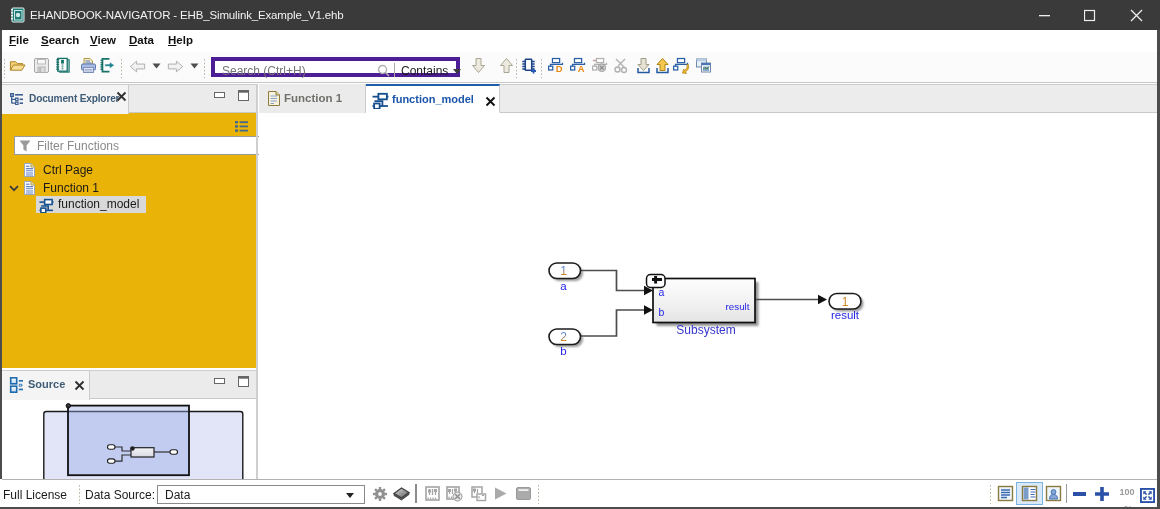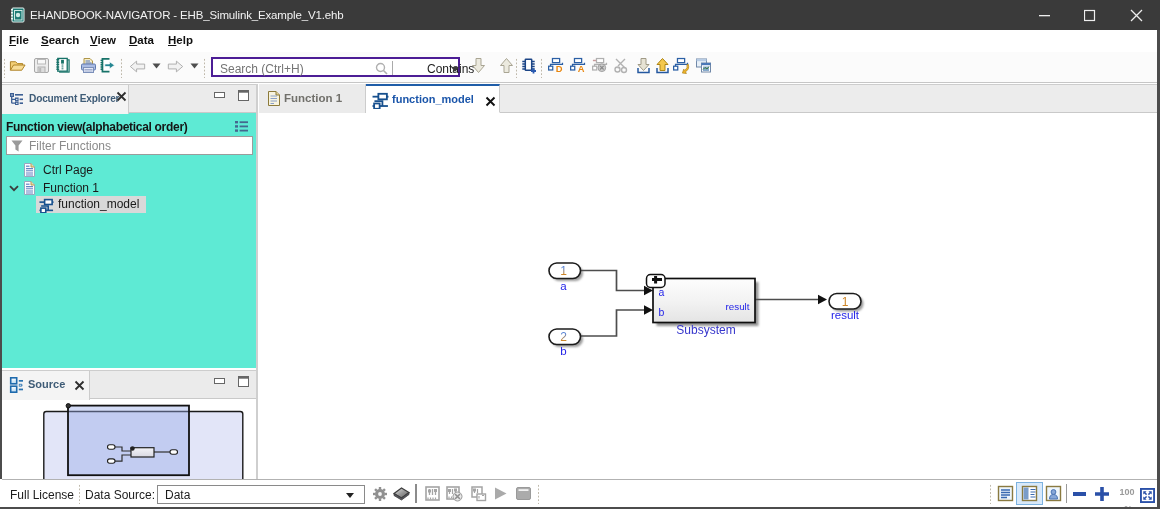--- a/index.html
+++ b/index.html
@@ -16,38 +16,38 @@
 #menubar { left:2px; top:30px; width:1156px; height:22px; background:#fff; }
 .menuitem { top:34px; font-size:11.5px; color:#111;font-weight:bold; }
 .menuitem u { text-decoration:underline; text-underline-offset:1px; }
 
 
 #toolbar { left:2px; top:52px; width:1156px; height:31px; background:#fbfbfb; border-bottom:1px solid #c6c6c6; }
 .grip { top:58px; width:3px; height:20px;
   background-image:radial-gradient(circle, #bfb9ab 0.85px, transparent 1.05px);
   background-size:3px 3.6px; background-repeat:repeat-y; }
 .tbico { top:57px; width:17px; height:17px; }
-#searchbox { left:211px; top:57px; width:249px; height:20px; border:2px solid #4c1d95; background:#fff; font-size:12px; color:#757575; }
+#searchbox { left:211px; top:57px; width:249px; height:20px; border:4px solid #4c1d95; background:#fff; font-size:12px; color:#757575; }
 #searchbox .ph { position:absolute; left:7px; top:3px; }
 #searchbox .sep { position:absolute; left:179px; top:2px; width:1px; height:14px; background:#aaa; }
-#searchbox .contains { position:absolute; left:186px; top:3px; color:#1c1c1c;margin-left:28px; }
+#searchbox .contains { position:absolute; left:186px; top:3px; color:#1c1c1c; }
 #searchbox .dd { position:absolute; left:238px; top:8px; width:0; height:0; border-left:4px solid transparent; border-right:4px solid transparent; border-top:5px solid #3c3c3c; }
 
 
 #leftcol { left:2px; top:84px; width:254px; height:395px; }
 .panel-tabrow { position:absolute; left:0; width:254px; height:29px; background:#ebebeb; border-top:1px solid #cdcdcd; border-bottom:1px solid #c9c9c9; }
 .panel-tab { position:absolute; left:0; top:0; height:29px; background:#f4f4f4; border-right:1px solid #ccc; }
 .ptab-label { position:absolute; top:8px; font-size:10.5px; font-weight:bold; color:#3f5c77; letter-spacing:-0.2px; }
 .minmax { position:absolute; top:6px; }
 
-#docpanel { position:absolute; left:0; top:0; width:256px; height:284px; background:#5eead4; }
+#docpanel { position:absolute; left:0; top:0; width:256px; height:284px; background:#eab308; }
 #outpanel { position:absolute; left:0; top:286px; width:254px; height:109px; background:#fff; }
 
 #fvtitle { left:4px; top:36px; font-size:12px; font-weight:bold; color:#151515; letter-spacing:-0.3px; }
-#filterbox { left:4px; top:52px; width:247px; height:19px; border:1px solid #9b9b9b; background:#fff; }
+#filterbox { left:12px; top:52px; width:247px; height:19px; border:1px solid #9b9b9b; background:#fff; }
 #filtertext { left:22px; top:2px; font-size:12px; color:#8a8a8a; }
 .treerow { position:absolute; left:0; width:257px; height:18px; font-size:12px; color:#1a1a1a; }
 .treesel { position:absolute; left:34px; top:112px; width:110px; height:17px; background:#d9d9d9; }
 
 
 #editor { left:259px; top:84px; width:899px; height:395px; background:#fff; }
 #edtabrow { position:absolute; left:0; top:0; width:899px; height:29px; background:#ececec; border-top:1px solid #cdcdcd; border-bottom:1px solid #c9c9c9; }
 #tab1 { position:absolute; left:0; top:0; width:107px; height:29px; background:#ebebeb; border-right:1px solid #ccc; }
 #tab1 .lbl { position:absolute; left:25px; top:8px; font-size:11.5px; font-weight:bold; color:#71706b; }
 #tab2 { position:absolute; left:107px; top:0; width:134px; height:29px; background:#fff; border-top:2px solid #1f5da8; border-right:1px solid #ccc; border-bottom:1px solid #fff; }
@@ -270,21 +270,20 @@
         <rect x="1.4" y="1.4" width="1.2" height="1.2" fill="#fff"></rect>
         <rect x="6.2" y="5.9" width="1.2" height="1.2" fill="#fff"></rect>
         <rect x="6.2" y="9.8" width="1.2" height="1.2" fill="#fff"></rect>
         <path d="M1.7 4 V10.2 M1.7 6.3 H5 M1.7 10.2 H5" stroke="#3c5f94" stroke-width="1.3" fill="none"></path>
       </svg>
       <div class="ptab-label" style="left:27px;font-size:11.5px;letter-spacing:-0.2px;transform:scaleX(0.88);transform-origin:0 50%">Document Explorer</div>
       <svg class="abs" style="left:114px;top:7px" width="11" height="11" viewBox="0 0 11 11">
           <path d="M1.5 1.5 L9.5 9.5 M9.5 1.5 L1.5 9.5" stroke="#2e2e2e" stroke-width="1.8"></path>
         </svg>
 
-      <div class="abs" id="fvtitle">Function view(alphabetical order)</div>
       <svg class="abs" style="left:233px;top:37px" width="13" height="11" viewBox="0 0 13 11">
         <rect x="0" y="0" width="3" height="2.4" fill="#44688e"></rect>
           <rect x="0" y="4.2" width="3" height="2.4" fill="#44688e"></rect>
           <rect x="0" y="8.4" width="3" height="2.4" fill="#44688e"></rect>
         <rect x="4.6" y="0.3" width="8.4" height="1.8" fill="#44688e"></rect>
           <rect x="4.6" y="4.5" width="8.4" height="1.8" fill="#44688e"></rect>
           <rect x="4.6" y="8.7" width="8.4" height="1.8" fill="#44688e"></rect>
       </svg>
       <div class="abs" id="filterbox">
         <svg style="position:absolute;left:4px;top:3px" width="12" height="12" viewBox="0 0 12 12">
@@ -461,21 +460,21 @@
           <text x="399.5" y="182.5" font-size="10.5" fill="#2424e8">a</text>
           <text x="399.5" y="202.5" font-size="10.5" fill="#2424e8">b</text>
           <text x="490.5" y="197" font-size="9.8" fill="#2424e8" text-anchor="end">result</text>
           <text x="447" y="221" font-size="12" fill="#3636cc" text-anchor="middle">Subsystem</text>
         </g>
       </svg>
     </div>
   </div>
 
   <div class="abs" id="statusbar">
-    <div class="abs" style="left:8px;top:8px">Full License</div>
+    <div class="abs" style="left:1px;top:8px">Full License</div>
     <div class="abs grip" style="left:76px;top:4px"></div>
     <div class="abs" style="left:83px;top:8px">Data Source:</div>
     <div id="datasrc">
       <div class="txt">Data</div>
       <div class="dd"></div>
     </div>
     <div id="sbicons">
 
       <svg class="abs" style="left:370px;top:6px" width="16" height="16" viewBox="0 0 16 16">
         <g fill="#909090">

